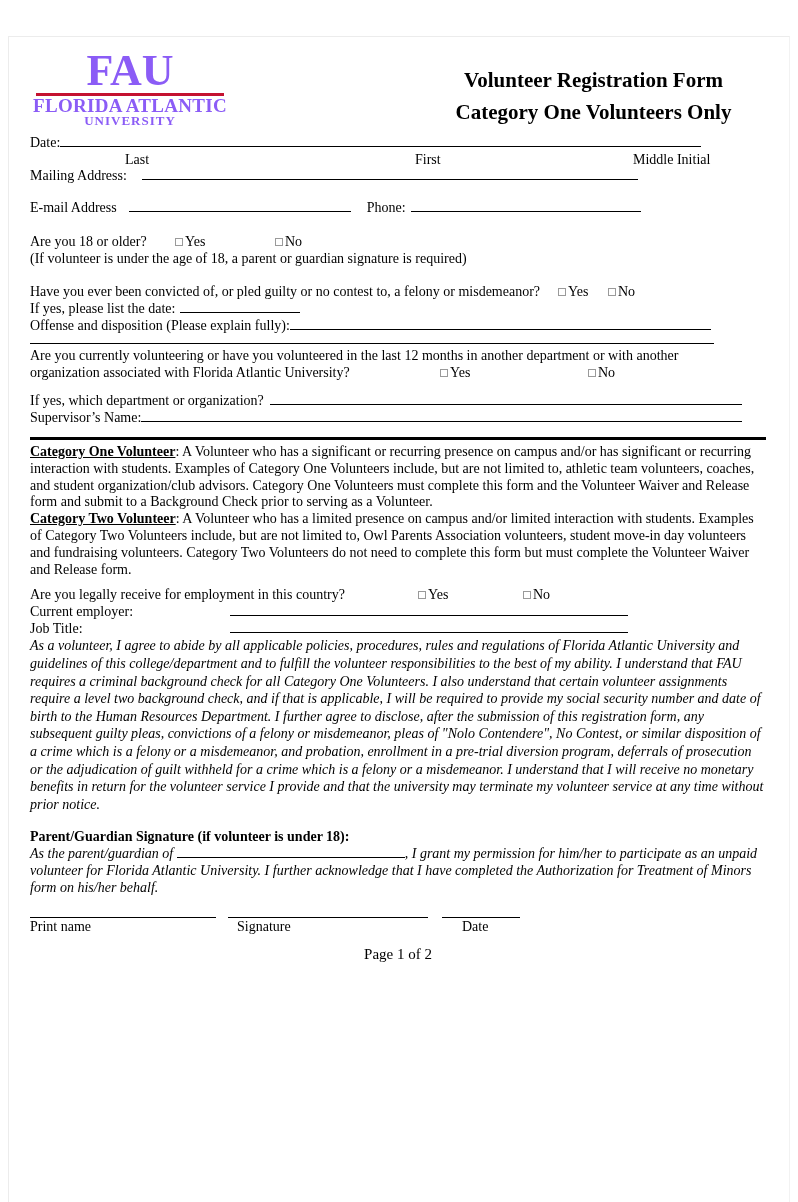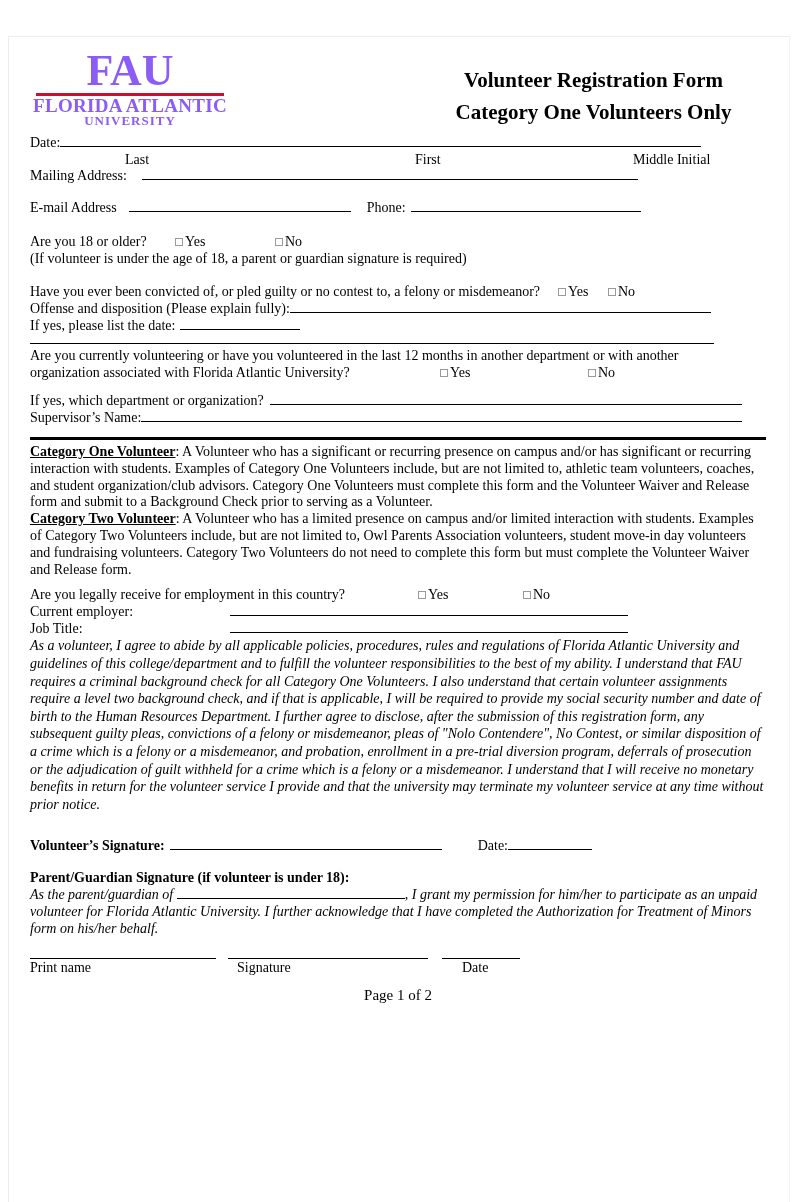--- a/index.html
+++ b/index.html
@@ -97,27 +97,27 @@
     <span class="abs" style="left:145px;"><span class="cb"></span><span>Yes</span></span>
     <span class="abs" style="left:245px;"><span class="cb"></span><span>No</span></span>
   </div>
   <div>(If volunteer is under the age of 18, a parent or guardian signature is required)</div>
 
   <div class="prow" style="margin-top:16px;">
     <span class="abs" style="left:0;">Have you ever been convicted of, or pled guilty or no contest to, a felony or misdemeanor?</span>
     <span class="abs" style="left:528px;"><span class="cb"></span><span>Yes</span></span>
     <span class="abs" style="left:578px;"><span class="cb"></span><span>No</span></span>
   </div>
+  <div class="row">
+    <span>If yes, please list the date:</span>
+    <span class="blank" style="width:120px; margin-left:5px;"></span>
+  </div>
   <div class="row" style="margin-right:55px;">
     <span>Offense and disposition (Please explain fully):</span>
     <span class="fill"></span>
-  </div>
-  <div class="row">
-    <span>If yes, please list the date:</span>
-    <span class="blank" style="width:120px; margin-left:5px;"></span>
   </div>
 
   <div class="hr-blank"></div>
 
   <div style="margin-top:3px;">Are you currently volunteering or have you volunteered in the last 12 months in another department or with another</div>
   <div class="prow">
     <span class="abs" style="left:0;">organization associated with Florida Atlantic University?</span>
     <span class="abs" style="left:410px;"><span class="cb"></span><span>Yes</span></span>
     <span class="abs" style="left:558px;"><span class="cb"></span><span>No</span></span>
   </div>
@@ -145,26 +145,20 @@
     <span style="width:200px;">Current employer:</span>
     <span class="blank" style="width:398px;"></span>
   </div>
   <div class="row">
     <span style="width:200px;">Job Title:</span>
     <span class="blank" style="width:398px;"></span>
   </div>
 
   <p class="agreement">As a volunteer, I agree to abide by all applicable policies, procedures, rules and regulations of Florida Atlantic University and guidelines of this college/department and to fulfill the volunteer responsibilities to the best of my ability. I understand that FAU requires a criminal background check for all Category One Volunteers.  I also understand that certain volunteer assignments require a level two background check, and if that is applicable, I will be required to provide my social security number and date of birth to the Human Resources Department. I further agree to disclose, after the submission of this registration form, any subsequent guilty pleas, convictions of a felony or misdemeanor, pleas of "Nolo Contendere", No Contest, or similar disposition of a crime which is a felony or a misdemeanor, and probation, enrollment in a pre-trial diversion program, deferrals of prosecution or the adjudication of guilt withheld for a crime which is a felony or a misdemeanor. I understand that I will receive no monetary benefits in return for the volunteer service I provide and that the university may terminate my volunteer service at any time without prior notice.</p>
 
-  <div class="row" style="margin-top:24px;">
-    <span class="b">Volunteer’s Signature:</span>
-    <span class="blank" style="width:272px; margin-left:5px;"></span>
-    <span style="margin-left:36px;">Date:</span>
-    <span class="blank" style="width:84px;"></span>
-  </div>
 
   <div class="b" style="margin-top:15px;">Parent/Guardian Signature (if volunteer is under 18):</div>
   <p class="it"><span>As the parent/guardian of</span> <span class="blank" style="width:228px;"></span><span>, I grant my permission for him/her to participate as an unpaid volunteer for Florida Atlantic University. I further acknowledge that I have completed the Authorization for Treatment of Minors form on his/her behalf.</span></p>
 
   <div class="sig-cols">
     <div class="sig-col" style="width:186px;">
       <div class="blank-top"></div>
       <div>Print name</div>
     </div>
     <div class="sig-col" style="width:200px; margin-left:12px;">

